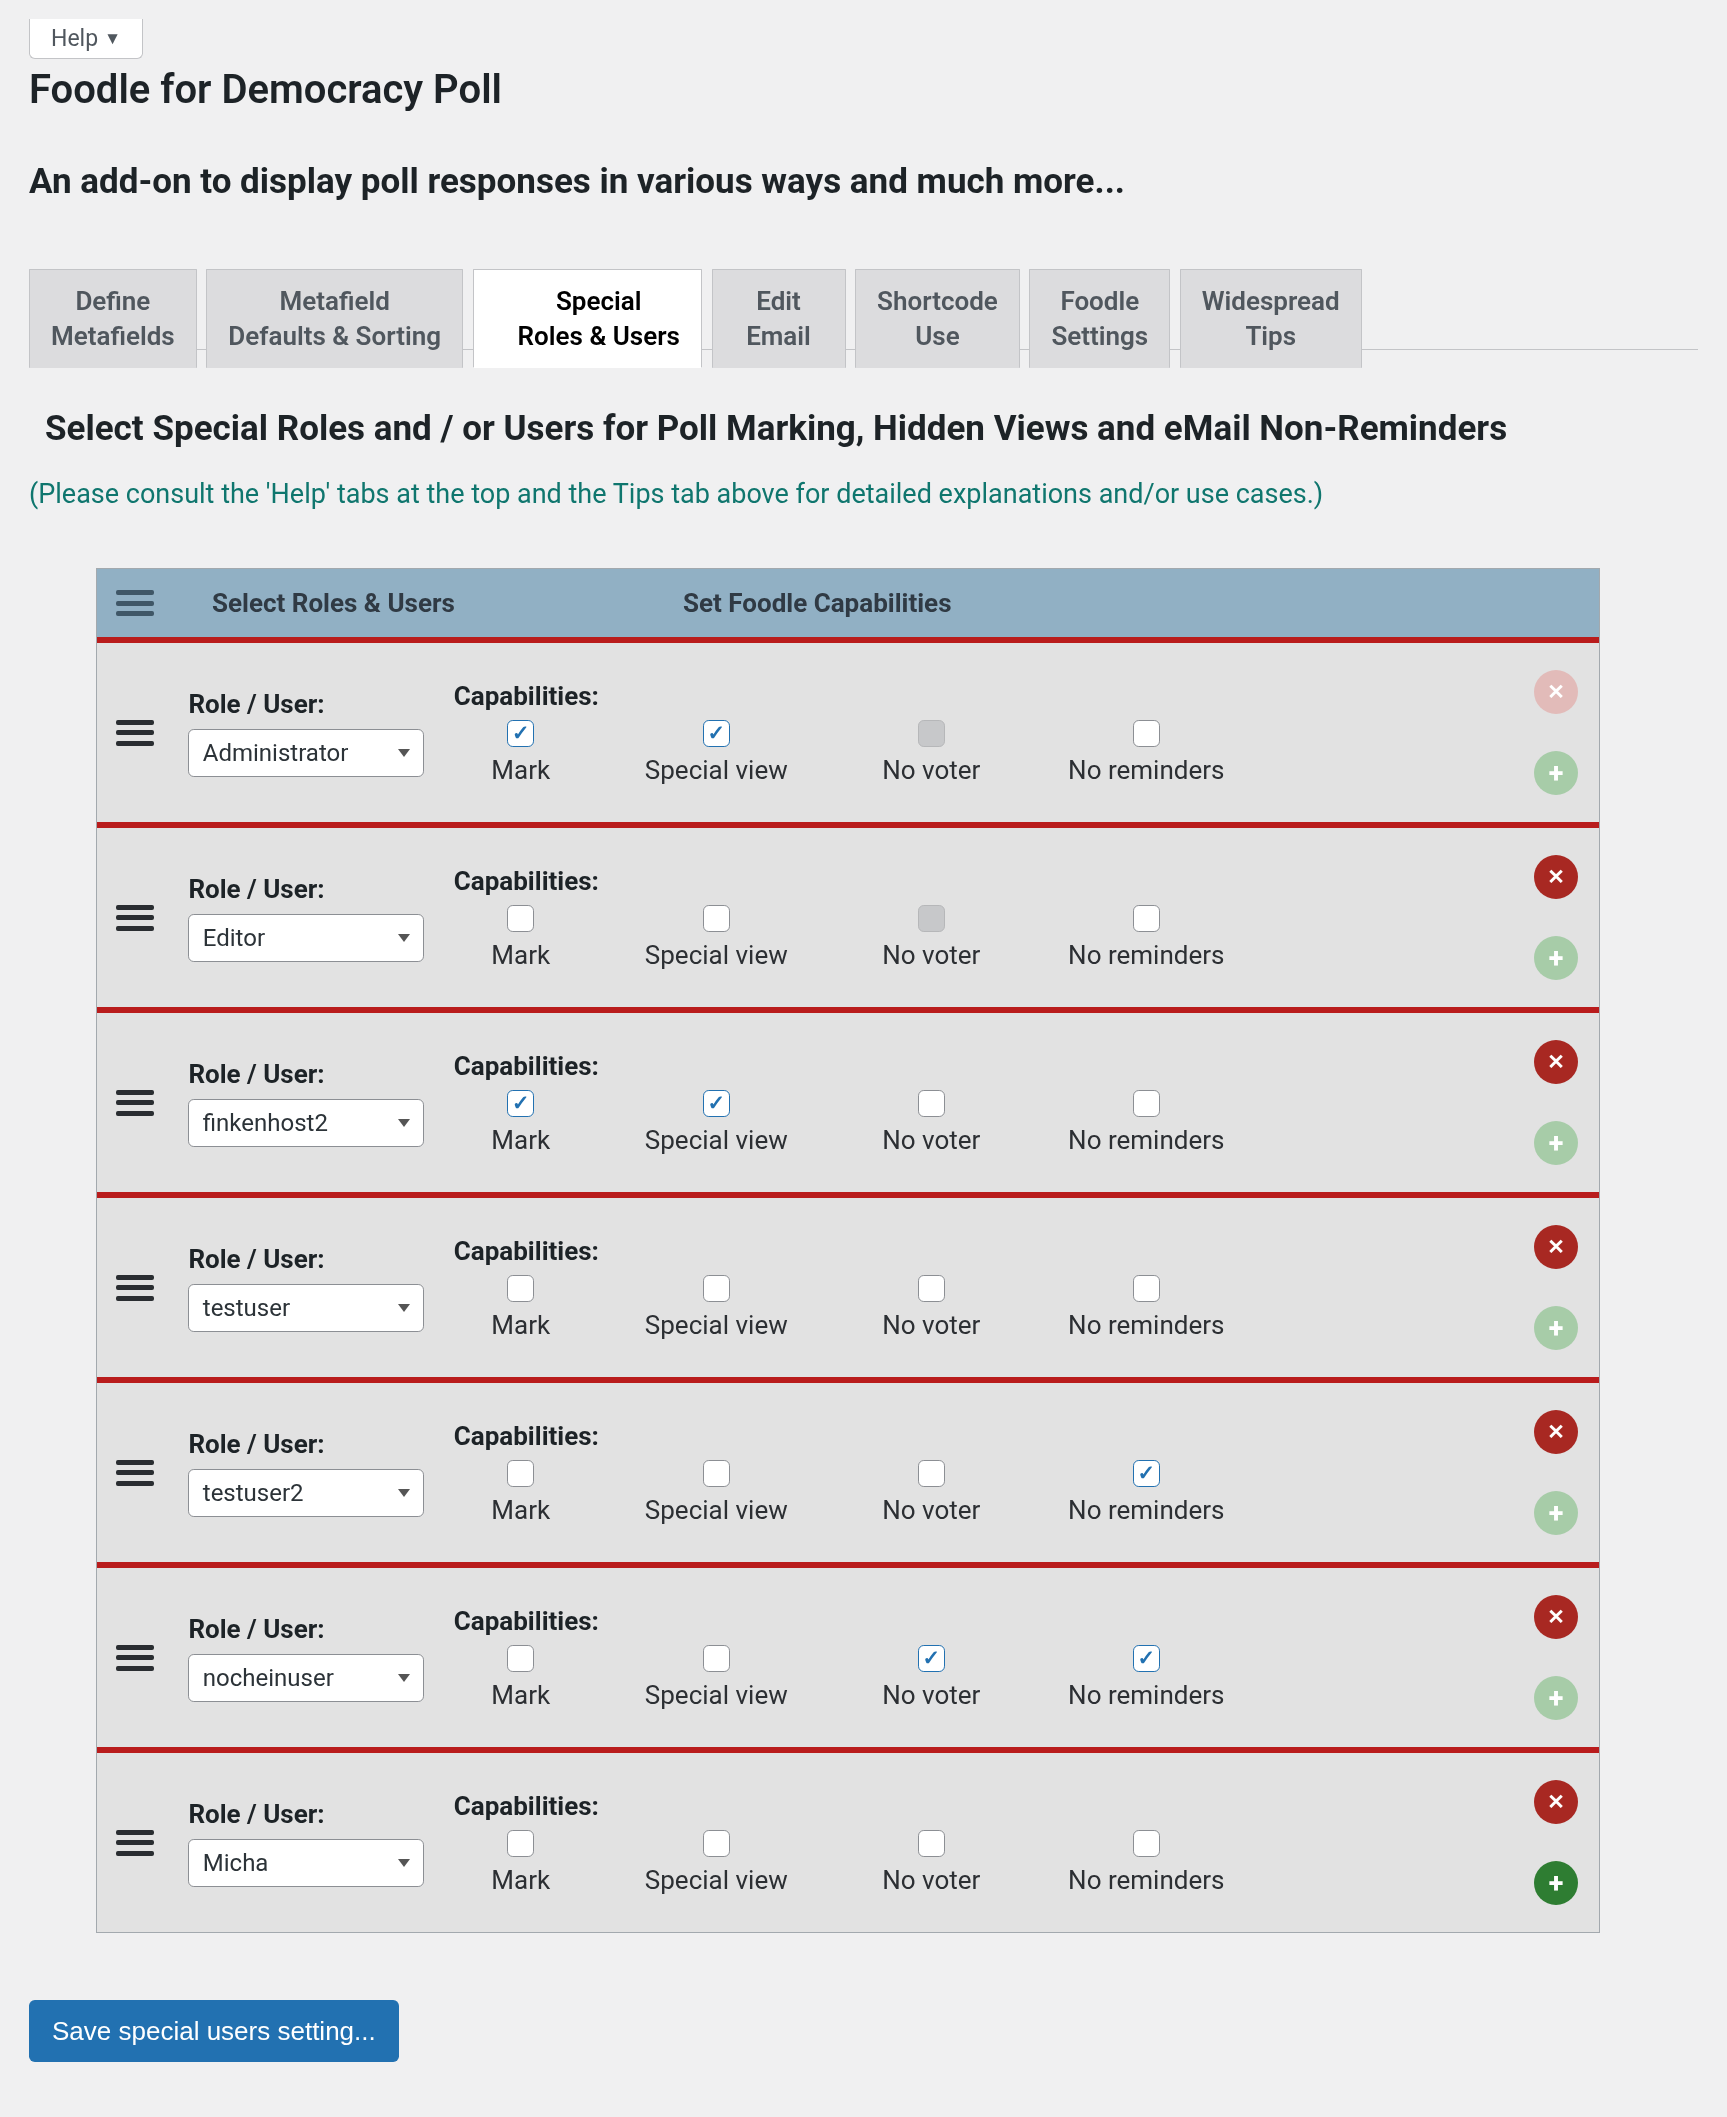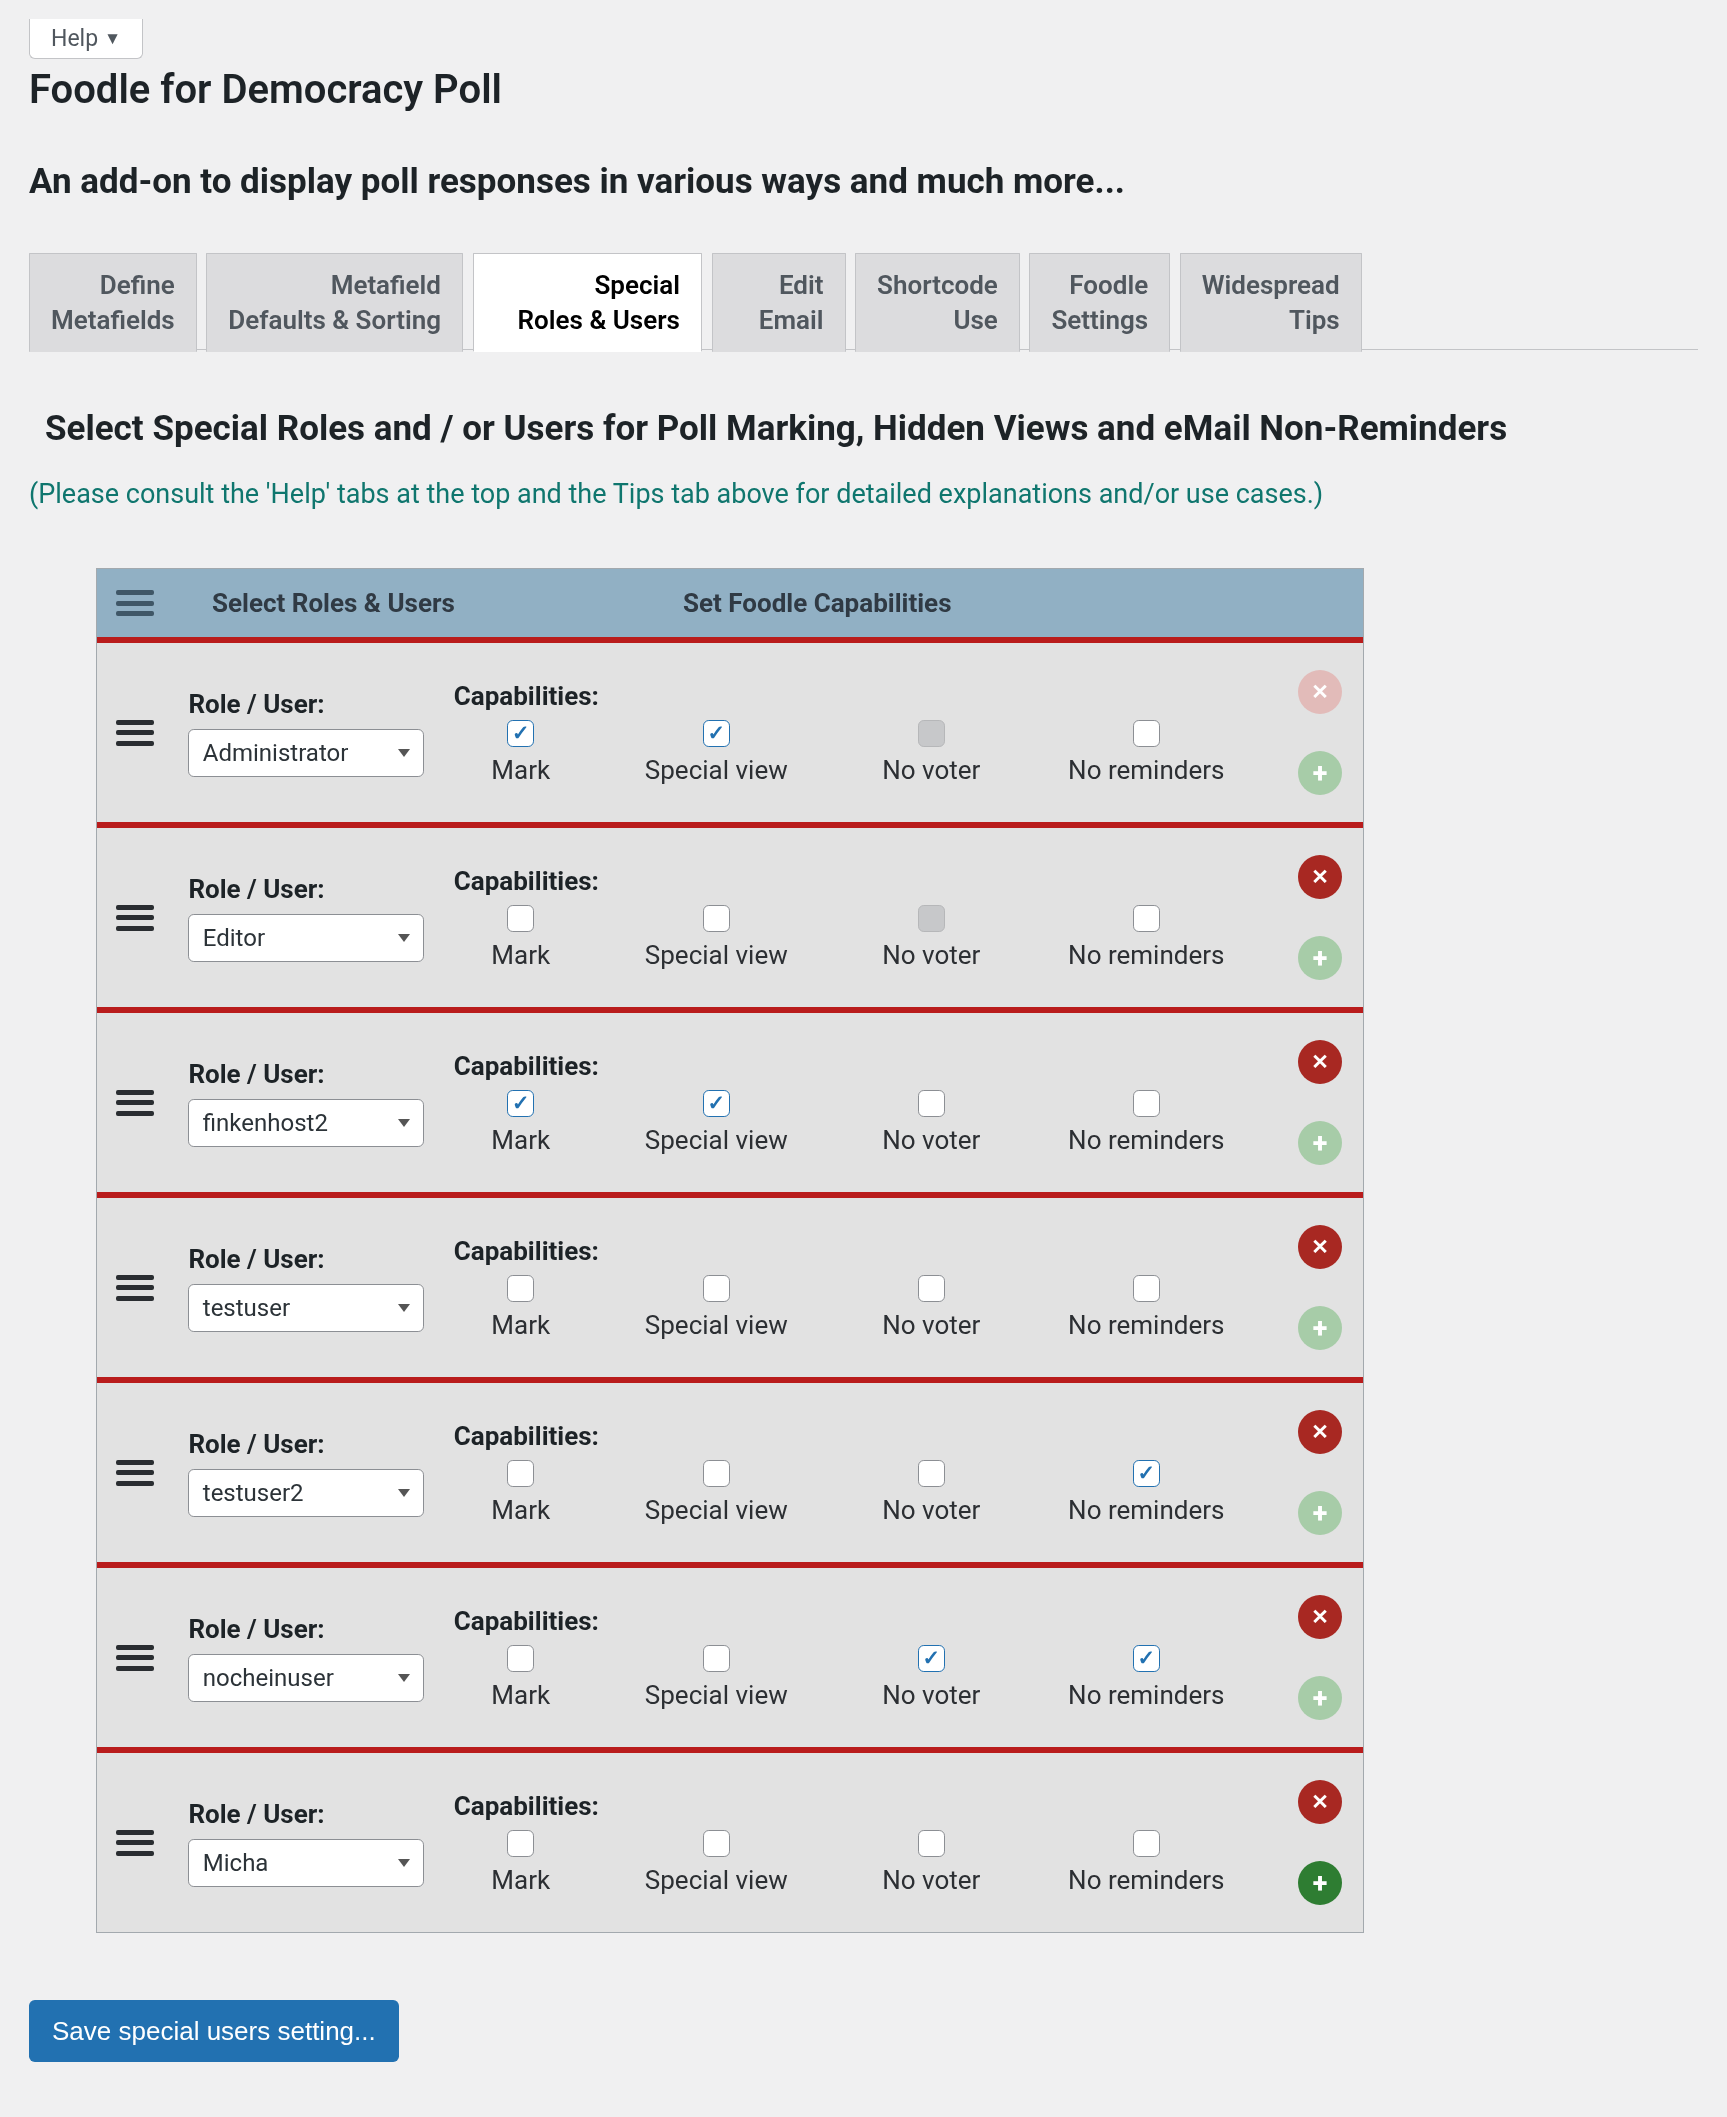--- a/index.html
+++ b/index.html
@@ -25,33 +25,33 @@
   h1.page-title { font-size:40px; font-weight:600; margin:3.8px 0 48px 0; }
   h2.page-subtitle { font-size:35px; font-weight:700; margin:0 0 48px 0; }
   .tabs { display:flex; border-bottom:1px solid #c3c4c7; margin-bottom:58px; gap:9.6px;}
   .tab {
     background:#dcdcde;
     border:1px solid #c3c4c7;
     border-bottom:none;
     padding:13.4px 21px;
     font-size:26px;
     font-weight:600;
-    text-align:right;
+    text-align:center;
     line-height:1.35;
     color:#50575e;
     min-width:134px;
     position:relative;
-    top:3px;
+    top:19px;
     border-radius:1px;
   }
   .tab.active { background:#fff; color:#000; border-bottom:1px solid #fff;padding-left:44px;}
   h2.section-title { font-size:35px; margin:0 0 29px 16px; font-weight:700;}
   .note { font-size:27px; color:#0f766e; margin-bottom:58px;}
   .panel {
-    width:1268px;
+    width:1504px;
     margin-left:67px;
     border:1px solid #a3a9ae;
   }
   .panel-head {
     display:flex;
     align-items:center;
     background:#91b0c4;
     padding:19px 19px;
     gap:58px;
   }

